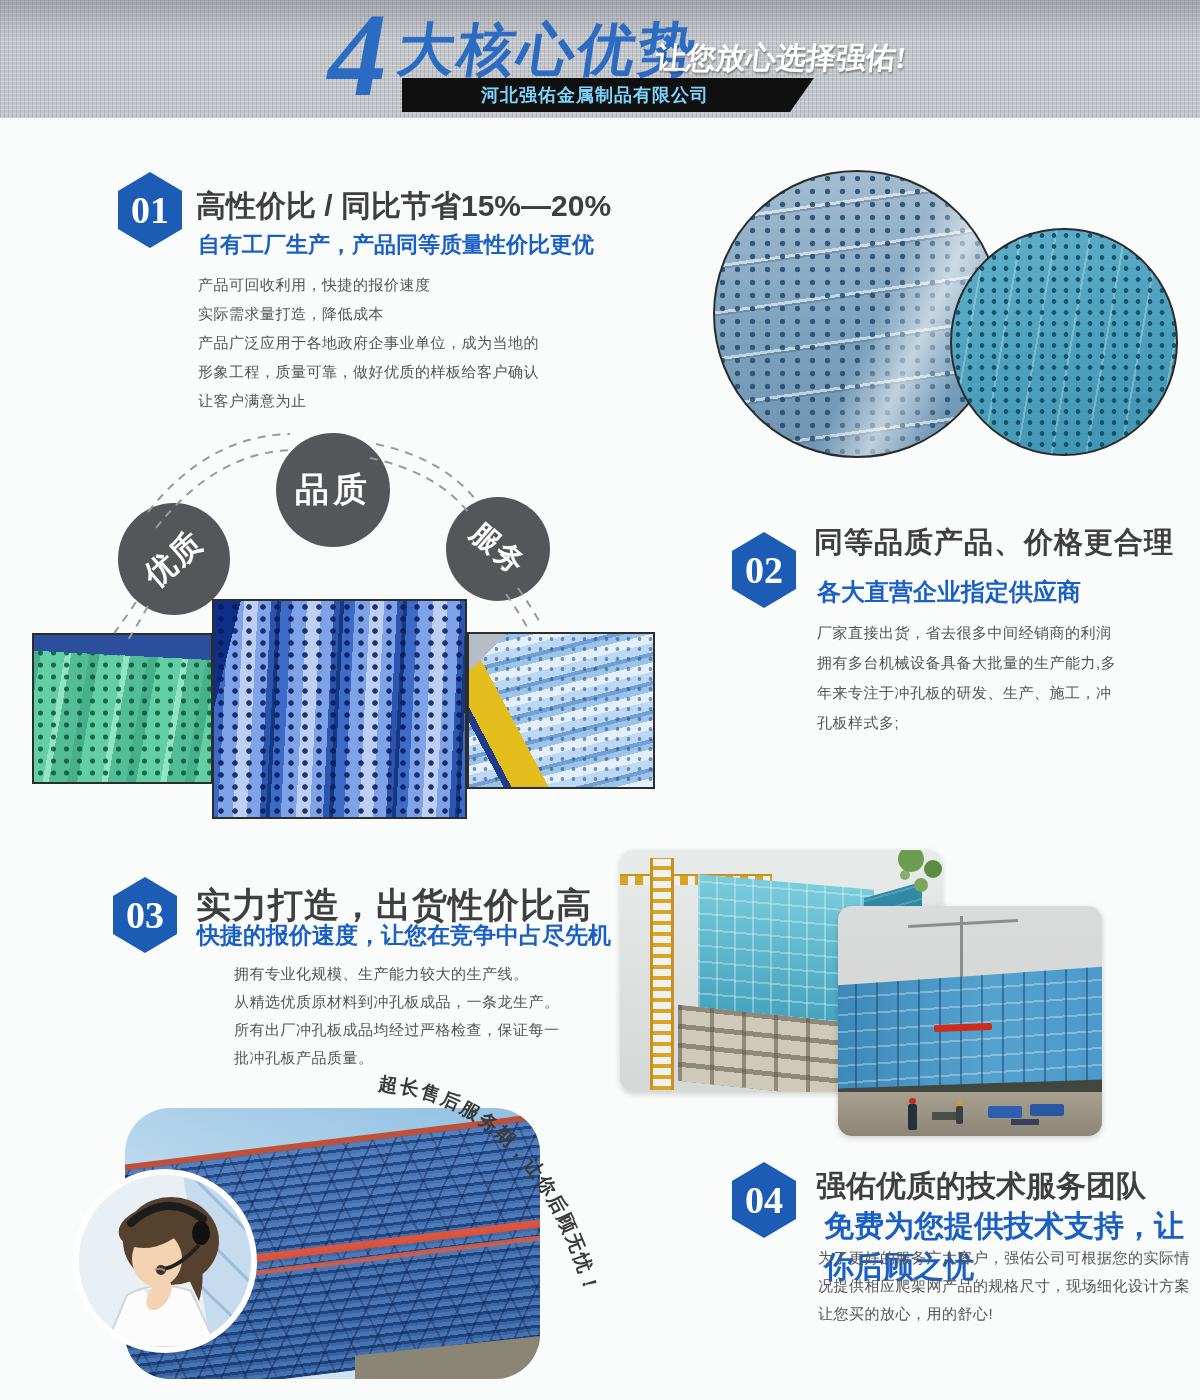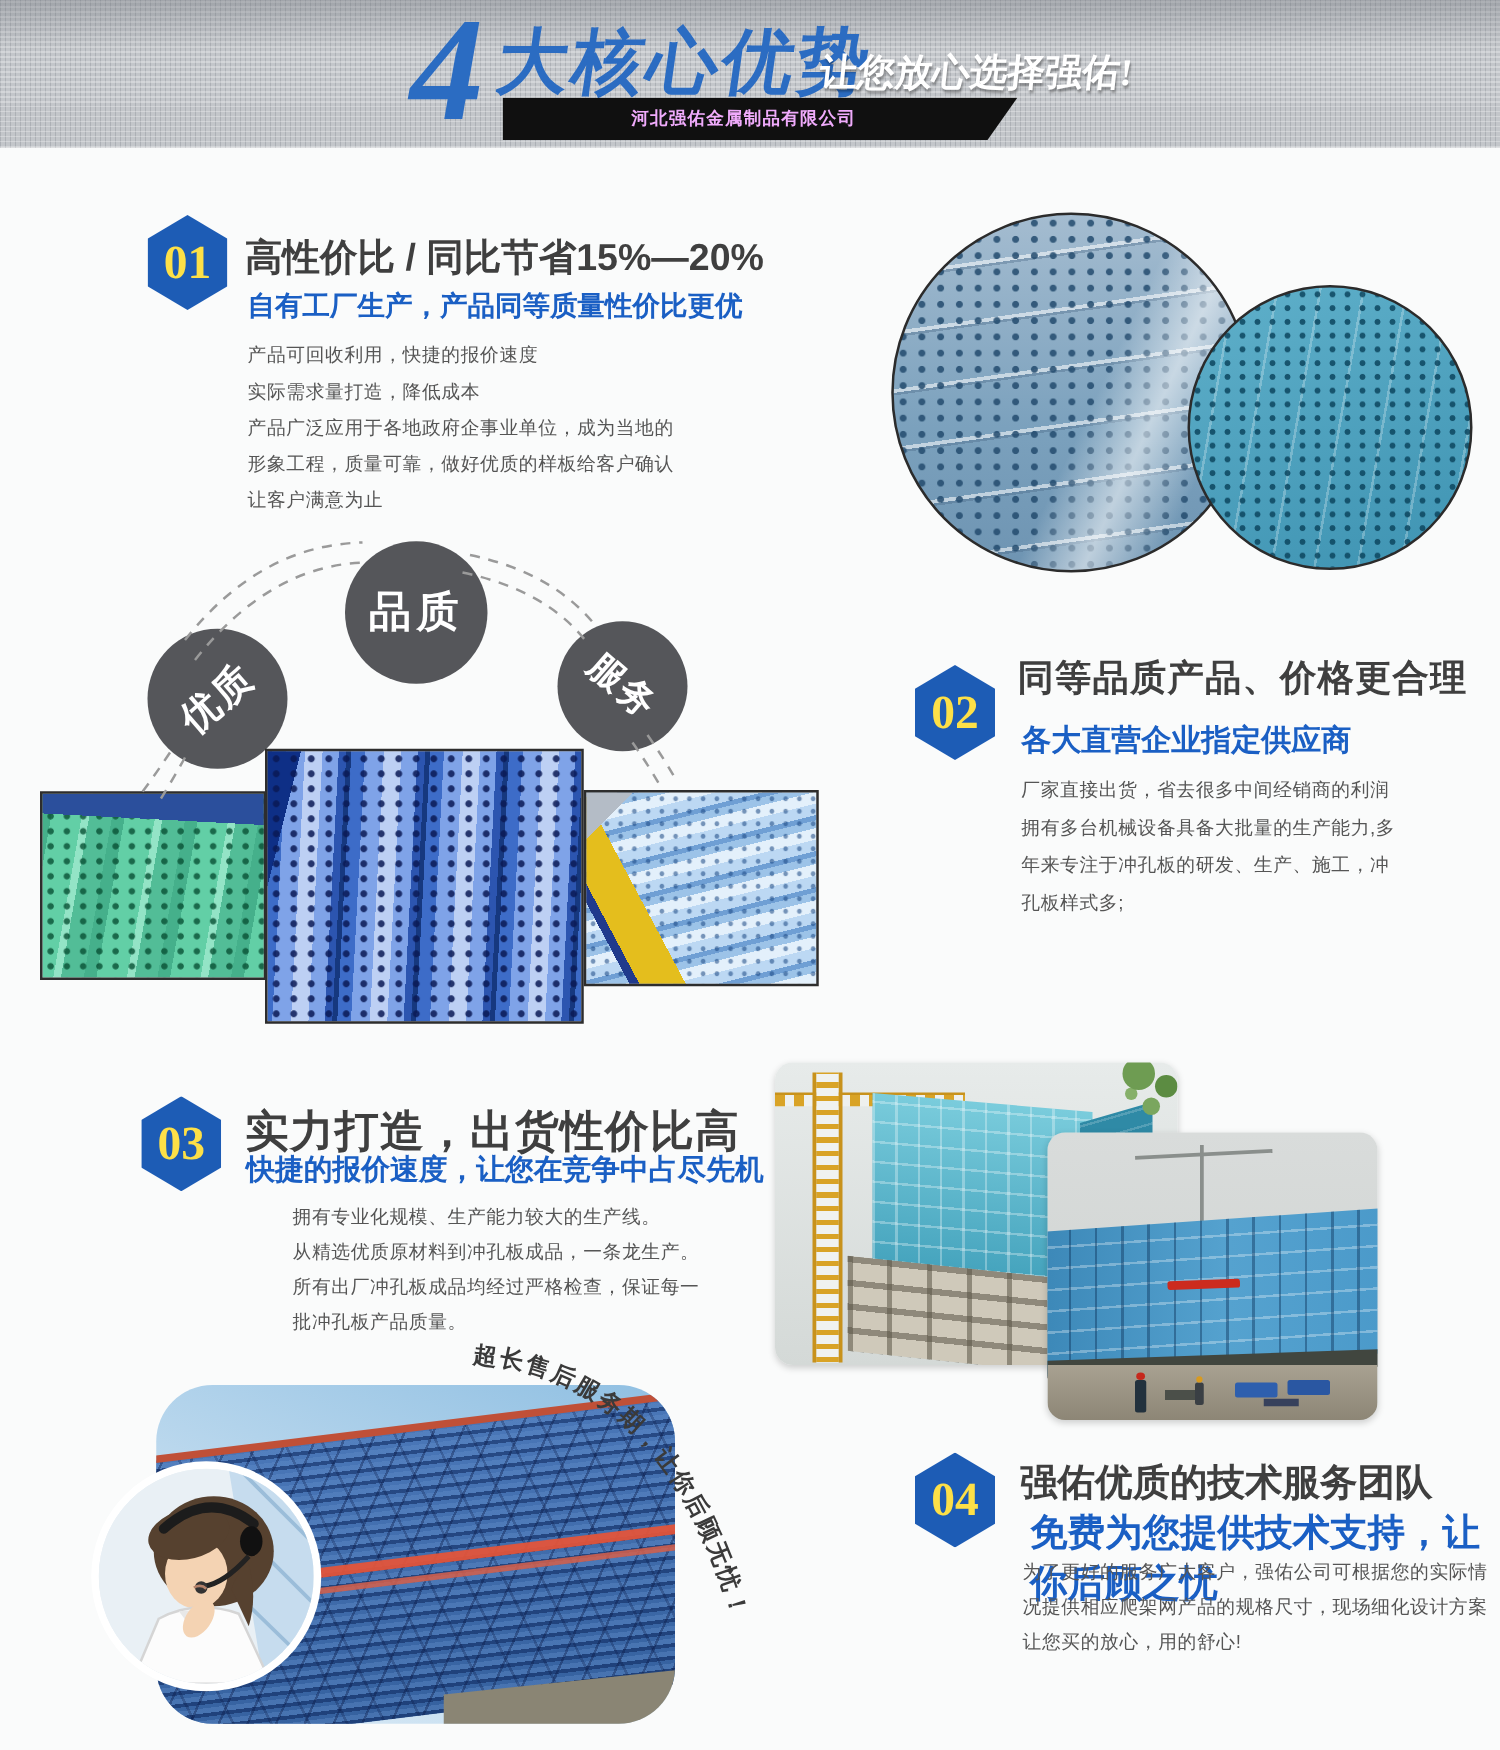--- a/index.html
+++ b/index.html
@@ -17,27 +17,27 @@
       repeating-linear-gradient(0deg,rgba(255,255,255,.28) 0 1px,rgba(0,0,0,0) 1px 4px),
       repeating-linear-gradient(90deg,rgba(125,130,138,.32) 0 1px,rgba(0,0,0,0) 1px 4px);}
   .hd-num{left:328px;top:-12px;font:italic 900 118px "Liberation Serif","DejaVu Serif",serif;color:#2b6cc2;}
   .hd-title{left:398px;top:12px;font:900 57px "Liberation Serif","DejaVu Serif",serif;color:#2b6cc2;
     transform:skewX(-8deg);letter-spacing:3px;}
   .hd-tag{left:656px;top:38px;font:900 30px "Liberation Serif","DejaVu Serif",serif;color:#fff;
     transform:skewX(-6deg);text-shadow:1px 2px 2px rgba(0,0,0,.35);}
   .hd-banner{left:402px;top:78px;width:412px;height:34px;background:var(--banner-black);
     clip-path:polygon(0 0,100% 0,calc(100% - 24px) 100%,0 100%);
     display:flex;align-items:center;justify-content:center;padding-right:26px;box-sizing:border-box;}
-  .hd-banner span{color:#f0abfc;font-weight:bold;font-size:14px;letter-spacing:1px;}
+  .hd-banner span{color:#7dd3fc;font-weight:bold;font-size:18px;letter-spacing:1px;}
 
   
   .hex{width:64px;height:76px;background:var(--accent-blue);
     clip-path:polygon(50% 0,100% 25%,100% 75%,50% 100%,0 75%,0 25%);
     display:flex;align-items:center;justify-content:center;
-    color:#fde047;font:bold 38px "Liberation Serif","DejaVu Serif",serif;}
+    color:#ffffff;font:bold 38px "Liberation Serif","DejaVu Serif",serif;}
   .t-sans{font-family:"Liberation Sans","DejaVu Sans",sans-serif;font-weight:bold;color:var(--title-gray);}
   .t-serif{font-family:"Liberation Serif","DejaVu Serif",serif;font-weight:900;color:var(--title-gray);}
   .sub{font-family:"Liberation Serif","DejaVu Serif",serif;font-weight:900;color:var(--text-blue);}
   .body-txt{font-size:15px;color:var(--body-gray);white-space:pre-line;letter-spacing:.5px;}
 
   
   .circ{border-radius:50%;border:2px solid #2b2b2b;overflow:hidden;}
   .circ-big{left:713px;top:170px;width:284px;height:284px;
     background-color:#8fb0c8;
     background-image:

